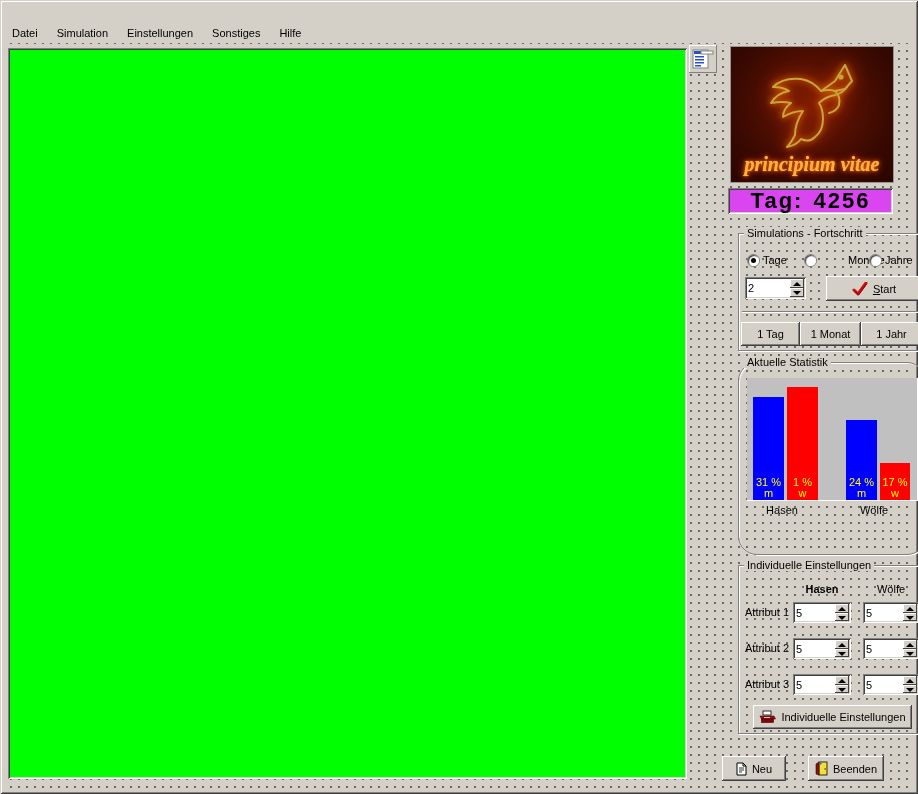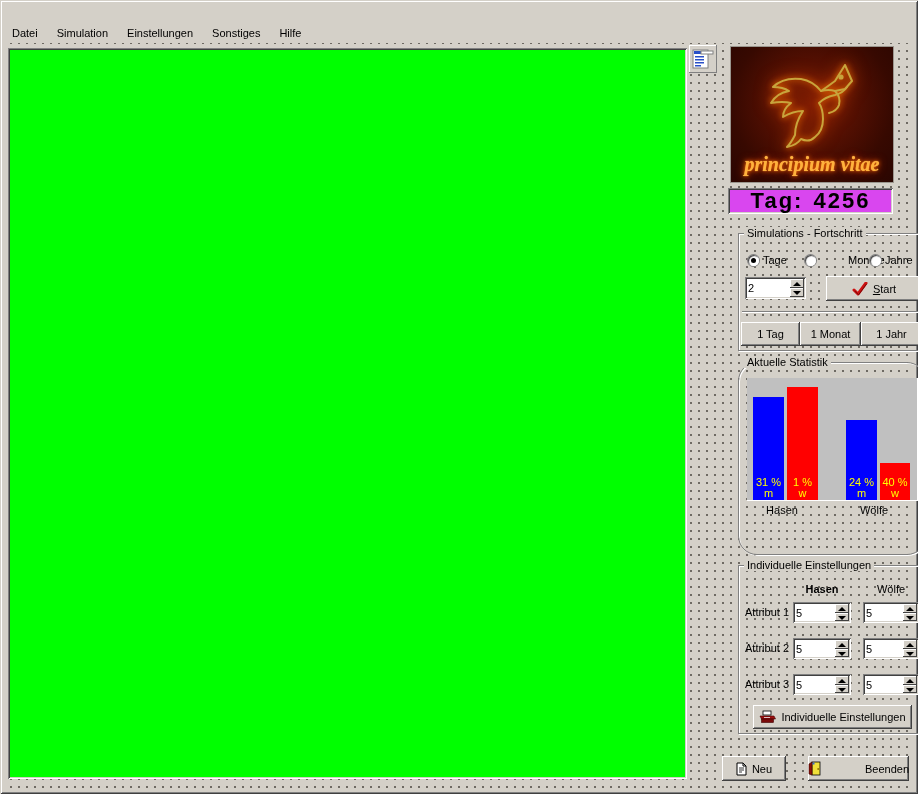--- a/index.html
+++ b/index.html
@@ -239,21 +239,21 @@
         </div>
       </div>
       <div class="bar" style="left: 99px; width: 31px; height: 80px; background: rgb(0, 0, 255);">
         <div class="bar-label">
           <div>24 %</div>
             <div>m</div>
         </div>
       </div>
       <div class="bar" style="left: 133px; width: 30px; height: 37px; background: rgb(255, 0, 0);">
         <div class="bar-label">
-          <div>40 %</div>
+          <div>17 %</div>
             <div>w</div>
         </div>
       </div>
     </div>
 
     <div class="cat-label" style="left:8px;width:70px;">Hasen</div>
     <div class="cat-label" style="left:100px;width:70px;">Wölfe</div>
 
   </div>
 
@@ -324,21 +324,21 @@
 
   <button class="btn" style="left:722px;top:756px;width:64px;height:25px;">
     <svg width="11" height="14" viewBox="0 0 11 14">
       <path d="M1 1 h6 l3 3 v9 h-9 Z" fill="#fff" stroke="#000"></path>
       <path d="M7 1 v3 h3" fill="none" stroke="#000"></path>
       <path d="M3 6 h5 M3 8 h5 M3 10 h3" stroke="#000" stroke-width="0.8"></path>
     </svg>
     <span>Neu</span>
   </button>
 
-  <button class="btn" style="left:808px;top:756px;width:101px;height:25px;justify-content:space-between;">
+  <button class="btn" style="left:808px;top:756px;width:76px;height:25px;">
     <svg width="13" height="15" viewBox="0 0 13 15">
       <rect x="4" y="1" width="8" height="13" fill="#f0e03a" stroke="#000" stroke-width="0.8"></rect>
       <path d="M4 1 L1 3 V13 L4 14 Z" fill="#8a1208" stroke="#3a0400" stroke-width="0.6"></path>
       <rect x="4.5" y="1.5" width="2" height="2" fill="#3a6ad0"></rect>
       <rect x="9.5" y="7" width="1.3" height="2" fill="#8a6a00"></rect>
     </svg>
     <span>Beenden</span>
   </button>
 
 </div>

